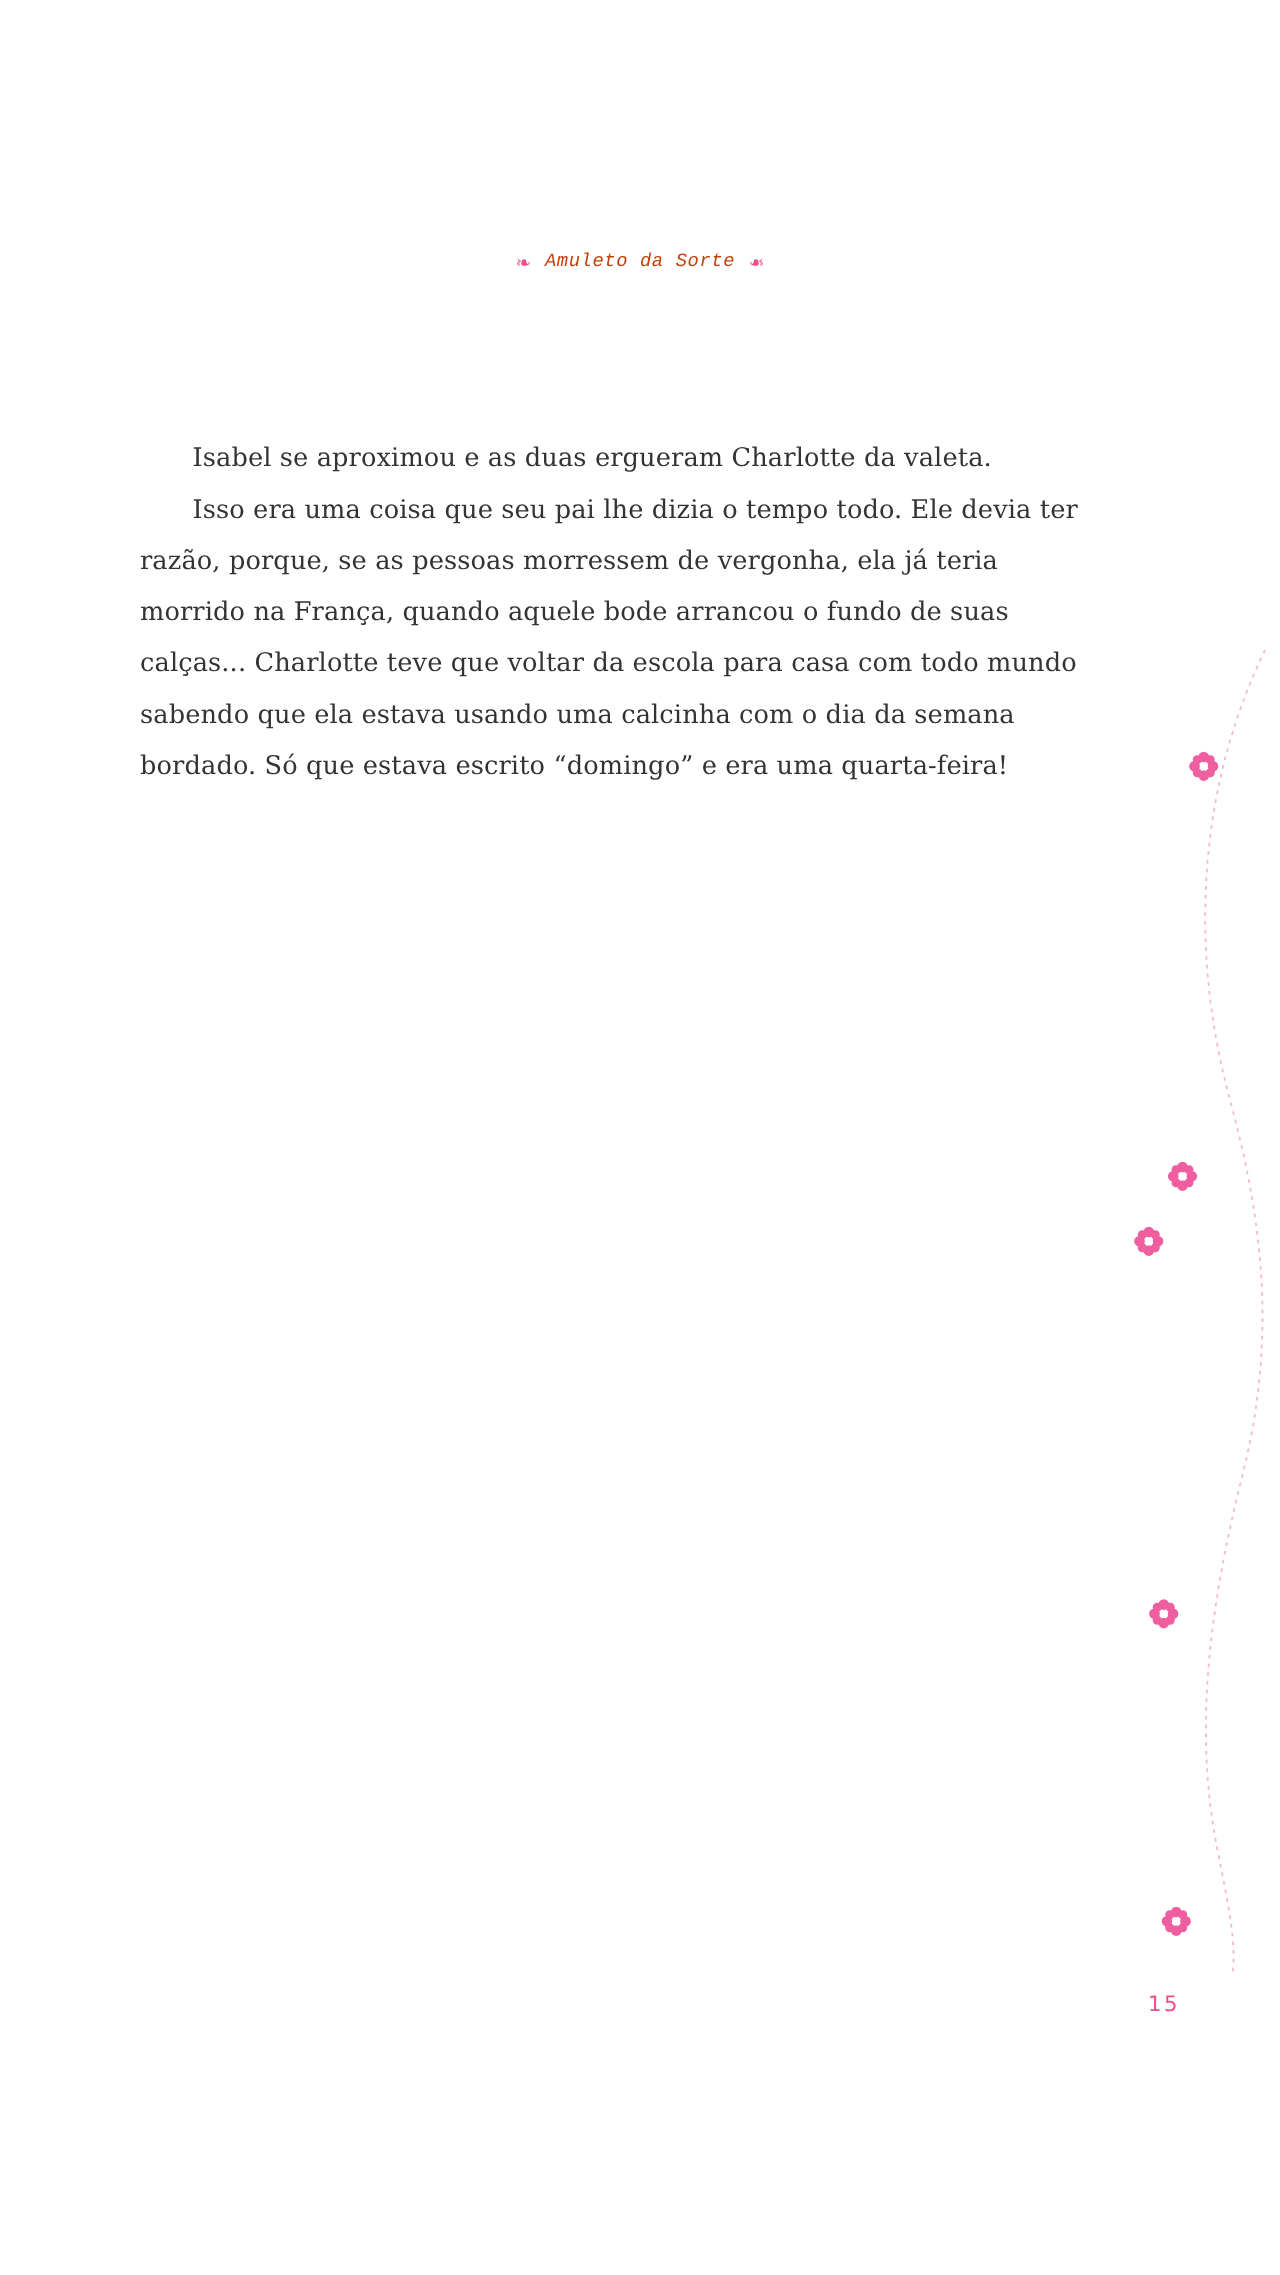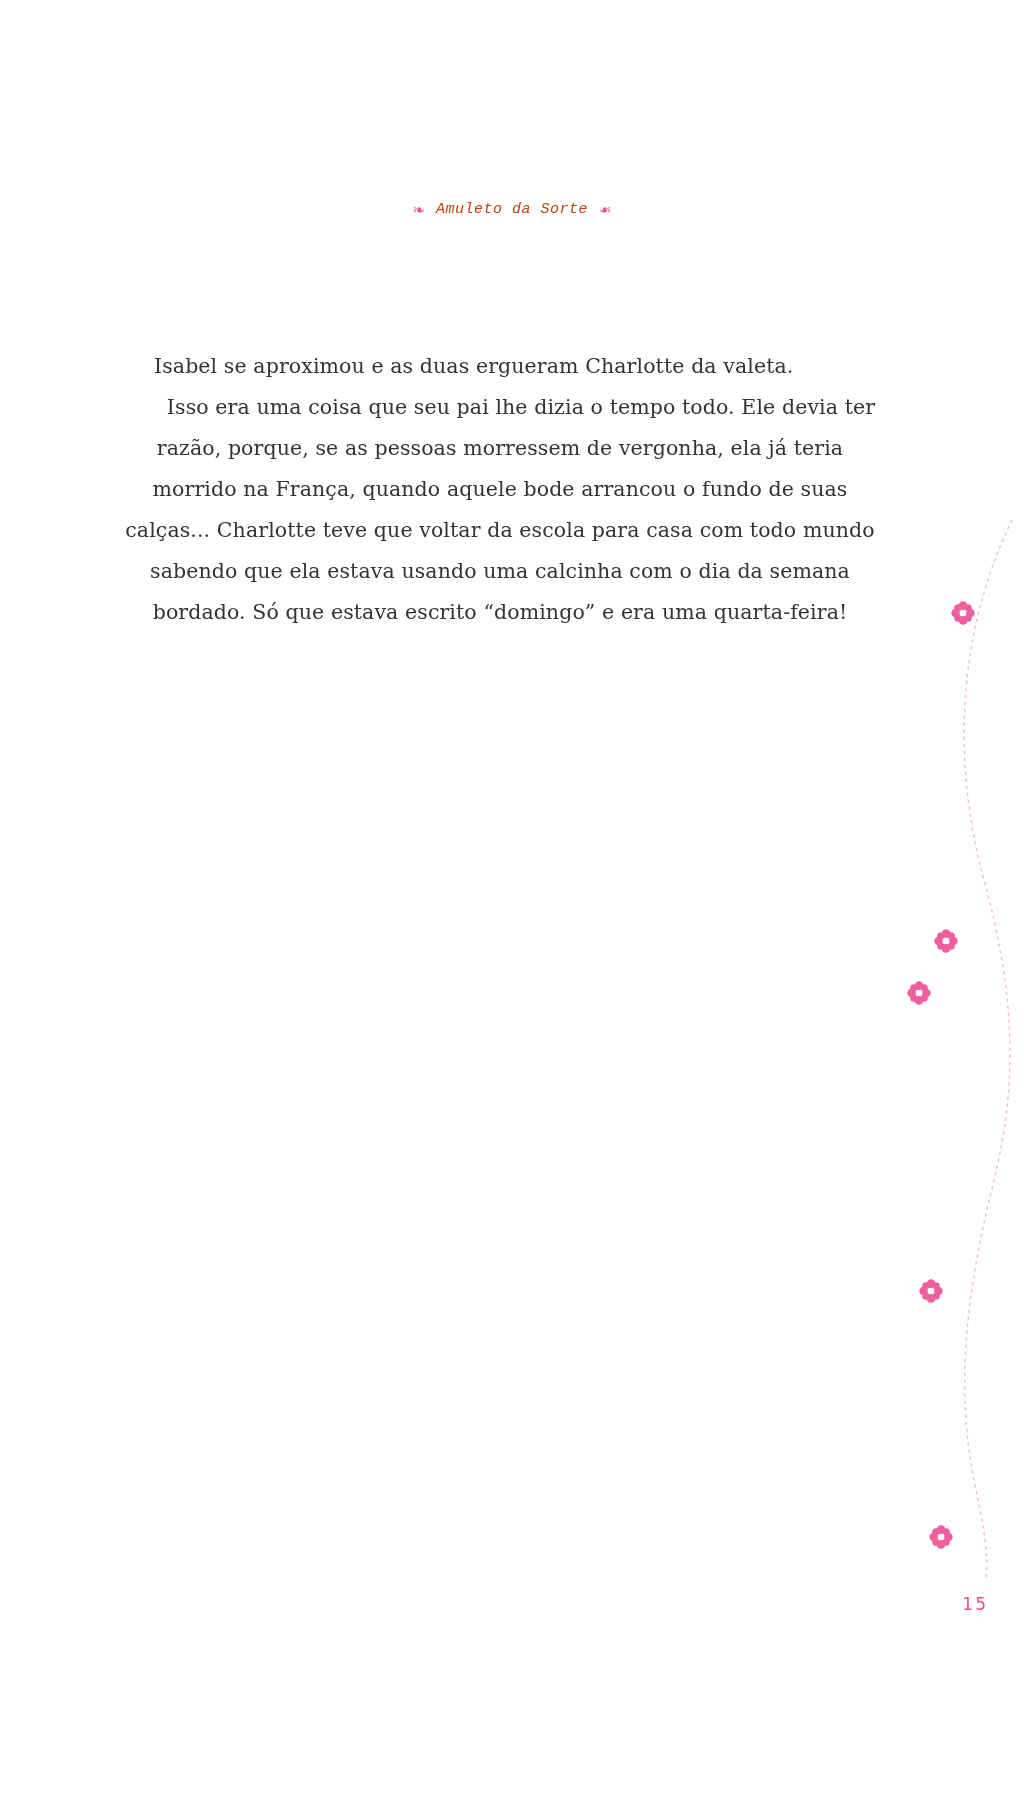--- a/index.html
+++ b/index.html
@@ -68,21 +68,21 @@
     font-family: "DejaVu Serif", serif;
     font-size: 20.5px;
     line-height: 41px;
     text-align: justify;
     text-indent: 42px;
     color: #333333;
     letter-spacing: 0.1px;
     -webkit-hyphens: none;
     hyphens: none;
   }
-  .text-block p:last-child { text-align: center; }
+  .text-block p:last-child { text-align: left; }
 
   
   .vine {
     position: absolute;
     top: 520px;
     right: 0;
     width: 190px;
     height: 1060px;
     pointer-events: none;
   }
@@ -94,21 +94,21 @@
   }
   .flower svg { display: block; }
 
   
   .folio {
     position: absolute;
     top: 1594px;
     left: 0;
     width: 1024px;
     text-align: right;
-    padding-right: 36px;
+    padding-right: 80px;
     box-sizing: border-box;
   }
   .folio span {
     font-family: "DejaVu Sans", sans-serif;
     font-size: 17px;
     letter-spacing: 2px;
     color: #ef4e8c;
   }
 </style>
 </head>

